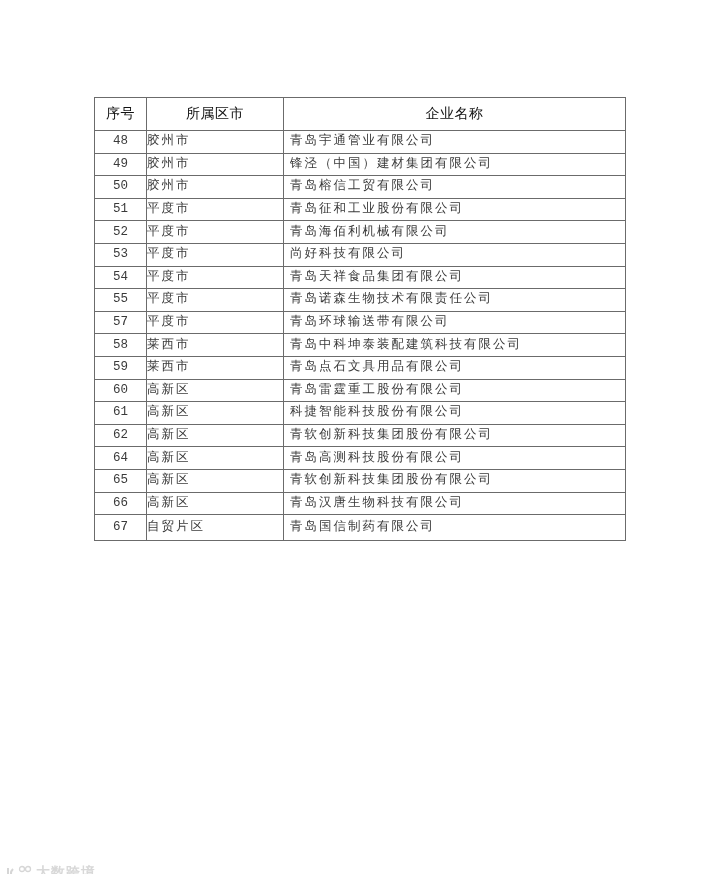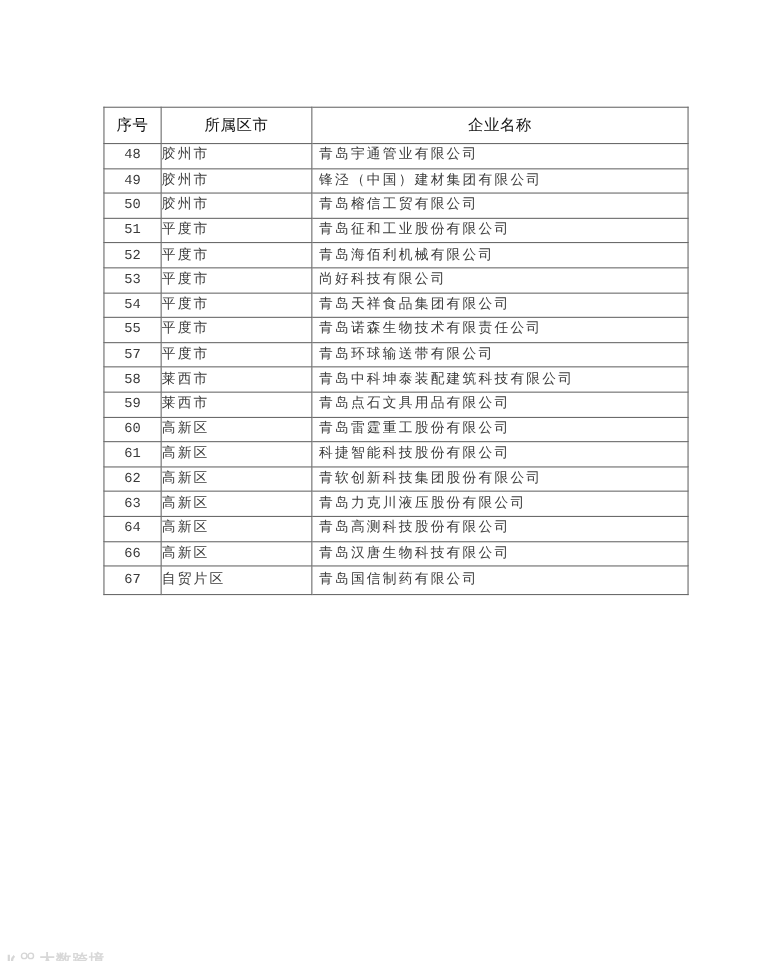--- a/index.html
+++ b/index.html
@@ -177,28 +177,28 @@
         <td class="col-no">61</td>
         <td class="col-district">高新区</td>
         <td class="col-name">科捷智能科技股份有限公司</td>
       </tr>
       <tr>
         <td class="col-no">62</td>
         <td class="col-district">高新区</td>
         <td class="col-name">青软创新科技集团股份有限公司</td>
       </tr>
       <tr>
-        <td class="col-no">63</td>
-        <td class="col-district">高新区</td>
-        <td class="col-name">青岛力克川液压股份有限公司</td>
-      </tr>
-      <tr>
         <td class="col-no">64</td>
         <td class="col-district">高新区</td>
         <td class="col-name">青岛高测科技股份有限公司</td>
+      </tr>
+      <tr>
+        <td class="col-no">65</td>
+        <td class="col-district">高新区</td>
+        <td class="col-name">青软创新科技集团股份有限公司</td>
       </tr>
       <tr>
         <td class="col-no">66</td>
         <td class="col-district">高新区</td>
         <td class="col-name">青岛汉唐生物科技有限公司</td>
       </tr>
       <tr class="last-row">
         <td class="col-no">67</td>
         <td class="col-district">自贸片区</td>
         <td class="col-name">青岛国信制药有限公司</td>

